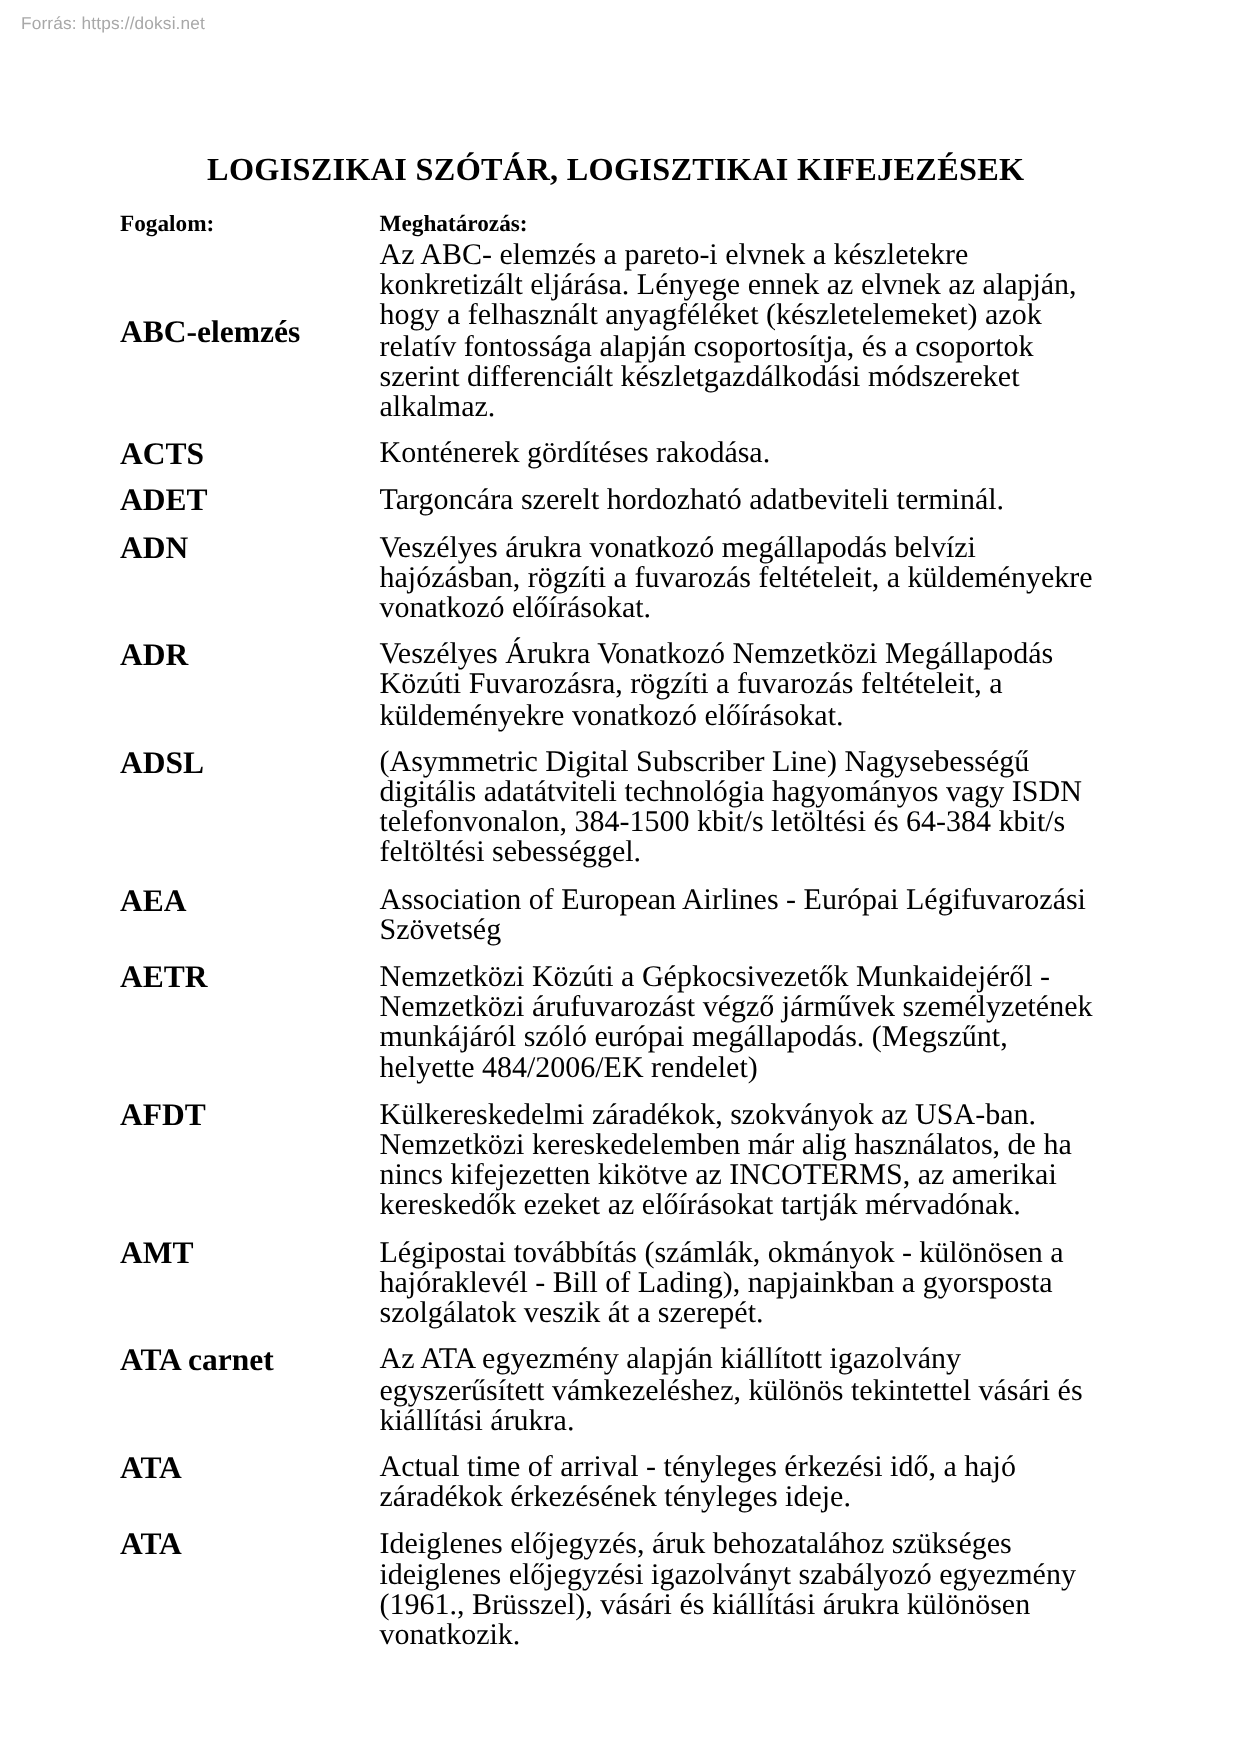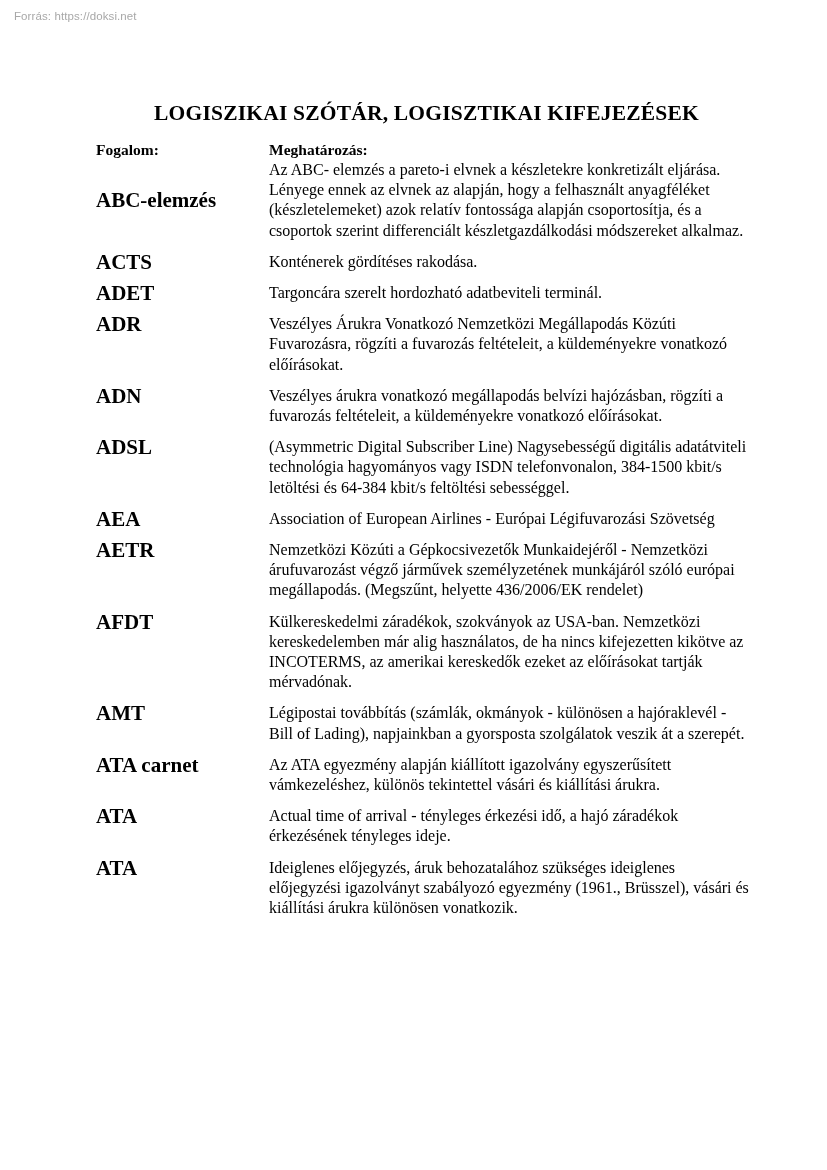--- a/index.html
+++ b/index.html
@@ -33,21 +33,21 @@
     line-height: 14px;
     color: #a8a8a8;
     letter-spacing: 0.1px;
     white-space: nowrap;
   }
 
   
   .content {
     position: absolute;
     top: 100px;
-    left: 96px;
+    left: 80px;
     width: 655px;
   }
 
   .doc-title {
     font-size: 21.5px;
     font-weight: bold;
     text-align: center;
     letter-spacing: 0.2px;
     line-height: 26px;
     margin: 0 0 14px 0;
@@ -83,21 +83,21 @@
   .term-cell {
     font-size: 21px;
     font-weight: bold;
     line-height: 20px;
     padding-left: 2px;
     padding-right: 6px;
     white-space: nowrap;
   }
 
   .def-cell {
-    font-size: 16px;
+    font-size: 20px;
     line-height: 20.2px;
     padding-left: 1px;
   }
 
   
   tr.entry > td {
     padding-bottom: 11px;
   }
 
   
@@ -134,38 +134,38 @@
           </tr>
           <tr class="entry">
             <td class="term-cell">ACTS</td>
             <td class="def-cell">Konténerek gördítéses rakodása.</td>
           </tr>
           <tr class="entry">
             <td class="term-cell">ADET</td>
             <td class="def-cell">Targoncára szerelt hordozható adatbeviteli terminál.</td>
           </tr>
           <tr class="entry">
+            <td class="term-cell">ADN</td>
+            <td class="def-cell">Veszélyes árukra vonatkozó megállapodás belvízi hajózásban, rögzíti a fuvarozás feltételeit, a küldeményekre vonatkozó előírásokat.</td>
+          </tr>
+          <tr class="entry">
             <td class="term-cell">ADR</td>
             <td class="def-cell">Veszélyes Árukra Vonatkozó Nemzetközi Megállapodás Közúti Fuvarozásra, rögzíti a fuvarozás feltételeit, a küldeményekre vonatkozó előírásokat.</td>
-          </tr>
-          <tr class="entry">
-            <td class="term-cell">ADN</td>
-            <td class="def-cell">Veszélyes árukra vonatkozó megállapodás belvízi hajózásban, rögzíti a fuvarozás feltételeit, a küldeményekre vonatkozó előírásokat.</td>
           </tr>
           <tr class="entry">
             <td class="term-cell">ADSL</td>
             <td class="def-cell">(Asymmetric Digital Subscriber Line) Nagysebességű digitális adatátviteli technológia hagyományos vagy ISDN telefonvonalon, 384-1500 kbit/s letöltési és 64-384 kbit/s feltöltési sebességgel.</td>
           </tr>
           <tr class="entry">
             <td class="term-cell">AEA</td>
             <td class="def-cell">Association of European Airlines - Európai Légifuvarozási Szövetség</td>
           </tr>
           <tr class="entry">
             <td class="term-cell">AETR</td>
-            <td class="def-cell">Nemzetközi Közúti a Gépkocsivezetők Munkaidejéről - Nemzetközi árufuvarozást végző járművek személyzetének munkájáról szóló európai megállapodás. (Megszűnt, helyette 436/2006/EK rendelet)</td>
+            <td class="def-cell">Nemzetközi Közúti a Gépkocsivezetők Munkaidejéről - Nemzetközi árufuvarozást végző járművek személyzetének munkájáról szóló európai megállapodás. (Megszűnt, helyette 484/2006/EK rendelet)</td>
           </tr>
           <tr class="entry">
             <td class="term-cell">AFDT</td>
             <td class="def-cell">Külkereskedelmi záradékok, szokványok az USA-ban. Nemzetközi kereskedelemben már alig használatos, de ha nincs kifejezetten kikötve az INCOTERMS, az amerikai kereskedők ezeket az előírásokat tartják mérvadónak.</td>
           </tr>
           <tr class="entry">
             <td class="term-cell">AMT</td>
             <td class="def-cell">Légipostai továbbítás (számlák, okmányok - különösen a hajóraklevél - Bill of Lading), napjainkban a gyorsposta szolgálatok veszik át a szerepét.</td>
           </tr>
           <tr class="entry">

